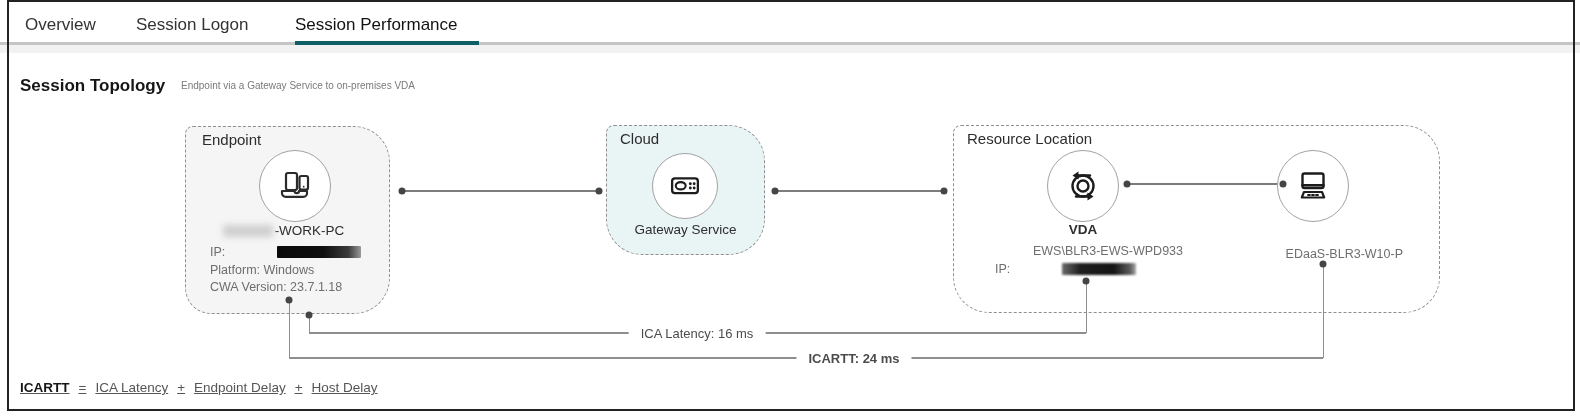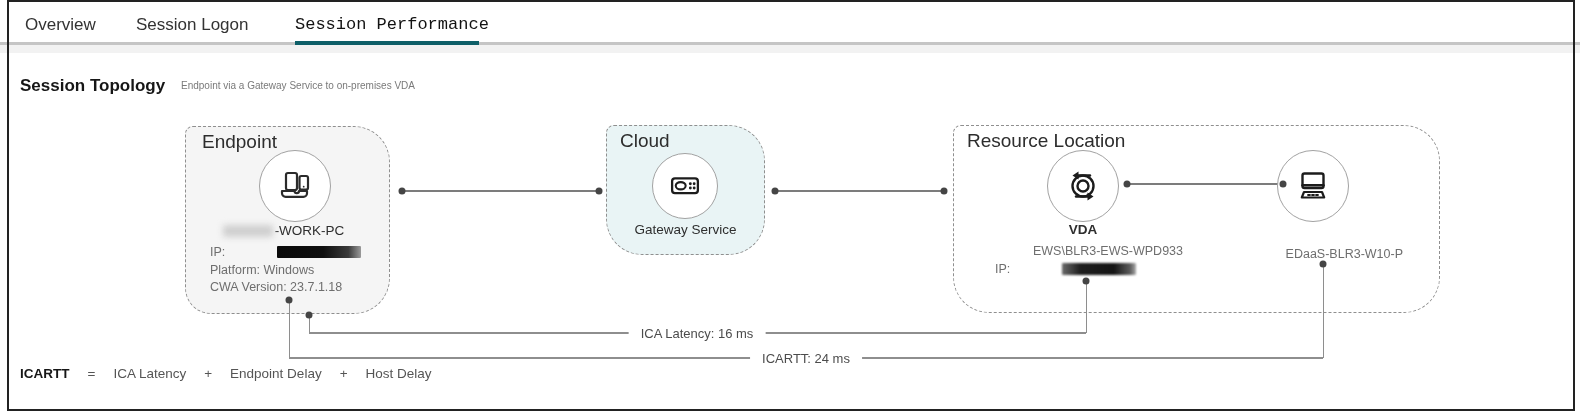--- a/index.html
+++ b/index.html
@@ -19,21 +19,21 @@
 
   
   .section-title { position:absolute; left:20px; top:76px; font-size:17px; font-weight:bold; color:#161616; z-index:5; }
   .section-subtitle { position:absolute; left:181px; top:80px; font-size:10px; color:#7a7a7a; z-index:5; }
 
   
   .tbox { position:absolute; border:1px dashed #8f8f8f; z-index:1; }
   .box-endpoint { left:185px; top:126px; width:205px; height:188px; background:#f5f5f5; border-radius:8px 36px 36px 26px; }
   .box-cloud { left:606px; top:125px; width:159px; height:130px; background:#e9f4f5; border-radius:8px 36px 36px 36px; }
   .box-resource { left:953px; top:125px; width:487px; height:188px; background:#fff; border-radius:8px 36px 36px 36px; }
-  .group-label { position:absolute; font-size:19px; color:#2d2d2d; z-index:4; }
+  .group-label { position:absolute; font-size:15px; color:#2d2d2d; z-index:4; }
 
   
   .node-circle { position:absolute; background:#fff; border:1px solid #a2a2a2; border-radius:50%;
                  display:flex; align-items:center; justify-content:center; z-index:3; }
   .c72 { width:72px; height:72px; }
   .c66 { width:66px; height:66px; }
 
   .node-label { position:absolute; font-size:13.5px; color:#2e2e2e; text-align:center; z-index:4; }
   .node-sub { position:absolute; font-size:12.5px; color:#6e6e6e; text-align:right; z-index:4; }
   .detail-row { position:absolute; font-size:12.5px; color:#6e6e6e; display:flex; align-items:center; z-index:4;gap:48px; }
@@ -48,36 +48,36 @@
   
   .conn { position:absolute; background:#7c7c7c; height:2px; z-index:2; }
   .lat-h { position:absolute; background:#8e8e8e; height:1.5px; z-index:2; }
   .lat-v { position:absolute; background:#8e8e8e; width:1.5px; z-index:2; }
   .dot { position:absolute; width:7px; height:7px; border-radius:50%; background:#454545;
          transform:translate(-50%,-50%); z-index:3; }
   .lat-label { position:absolute; transform:translate(-50%,-50%); background:#fff; padding:0 12px;
                font-size:13px; color:#4c4c4c; white-space:nowrap; z-index:3; }
 
   
-  .formula { position:absolute; left:20px; top:366px; display:flex; gap:18px; align-items:center;
-             font-size:13.5px; color:#555; z-index:5; }
+  .formula { position:absolute; left:20px; top:380px; display:flex; gap:9px; align-items:center;
+             font-size:13.5px; color:#555; z-index:5;text-decoration:underline; }
   .formula .term { font-weight:bold; color:#161616; }
 
   svg { display:block; }
 </style>
 </head>
 <body>
 
 <div class="canvas">
 
   <div class="tab-band"></div>
   <div class="tab-separator"></div>
   <span class="tab" style="left:25px;">Overview</span>
   <span class="tab" style="left:136px;">Session Logon</span>
-  <span class="tab active" style="left:295px;font-family:Liberation Mono, monospace;">Session Performance</span>
+  <span class="tab active" style="left:295px;">Session Performance</span>
   <div class="tab-underline"></div>
 
   <div class="section-title">Session Topology</div>
   <div class="section-subtitle">Endpoint via a Gateway Service to on-premises VDA</div>
 
   <div class="tbox box-endpoint"></div>
   <div class="tbox box-cloud"></div>
   <div class="tbox box-resource"></div>
 
   <span class="group-label" style="left:202px; top:131px;">Endpoint</span>
@@ -167,21 +167,21 @@
   <div class="lat-v" style="left:1085.5px; top:281px; height:52px;"></div>
   <div class="dot" style="left:309px; top:315px;"></div>
   <div class="dot" style="left:1086px; top:281px;"></div>
   <span class="lat-label" style="left:697px; top:333px;">ICA Latency: 16 ms</span>
 
   <div class="lat-v" style="left:288.5px; top:300px; height:58px;"></div>
   <div class="lat-h" style="left:289px; top:357px; width:1034px;"></div>
   <div class="lat-v" style="left:1322.5px; top:264px; height:94px;"></div>
   <div class="dot" style="left:289px; top:300px;"></div>
   <div class="dot" style="left:1323px; top:264px;"></div>
-  <span class="lat-label" style="left:806px; top:358px;">ICARTT: 24 ms</span>
+  <span class="lat-label" style="left:854px; top:358px;font-weight:bold;">ICARTT: 24 ms</span>
 
   <div class="formula">
     <span class="term">ICARTT</span>
     <span>=</span>
     <span>ICA Latency</span>
     <span>+</span>
     <span>Endpoint Delay</span>
     <span>+</span>
     <span>Host Delay</span>
   </div>

